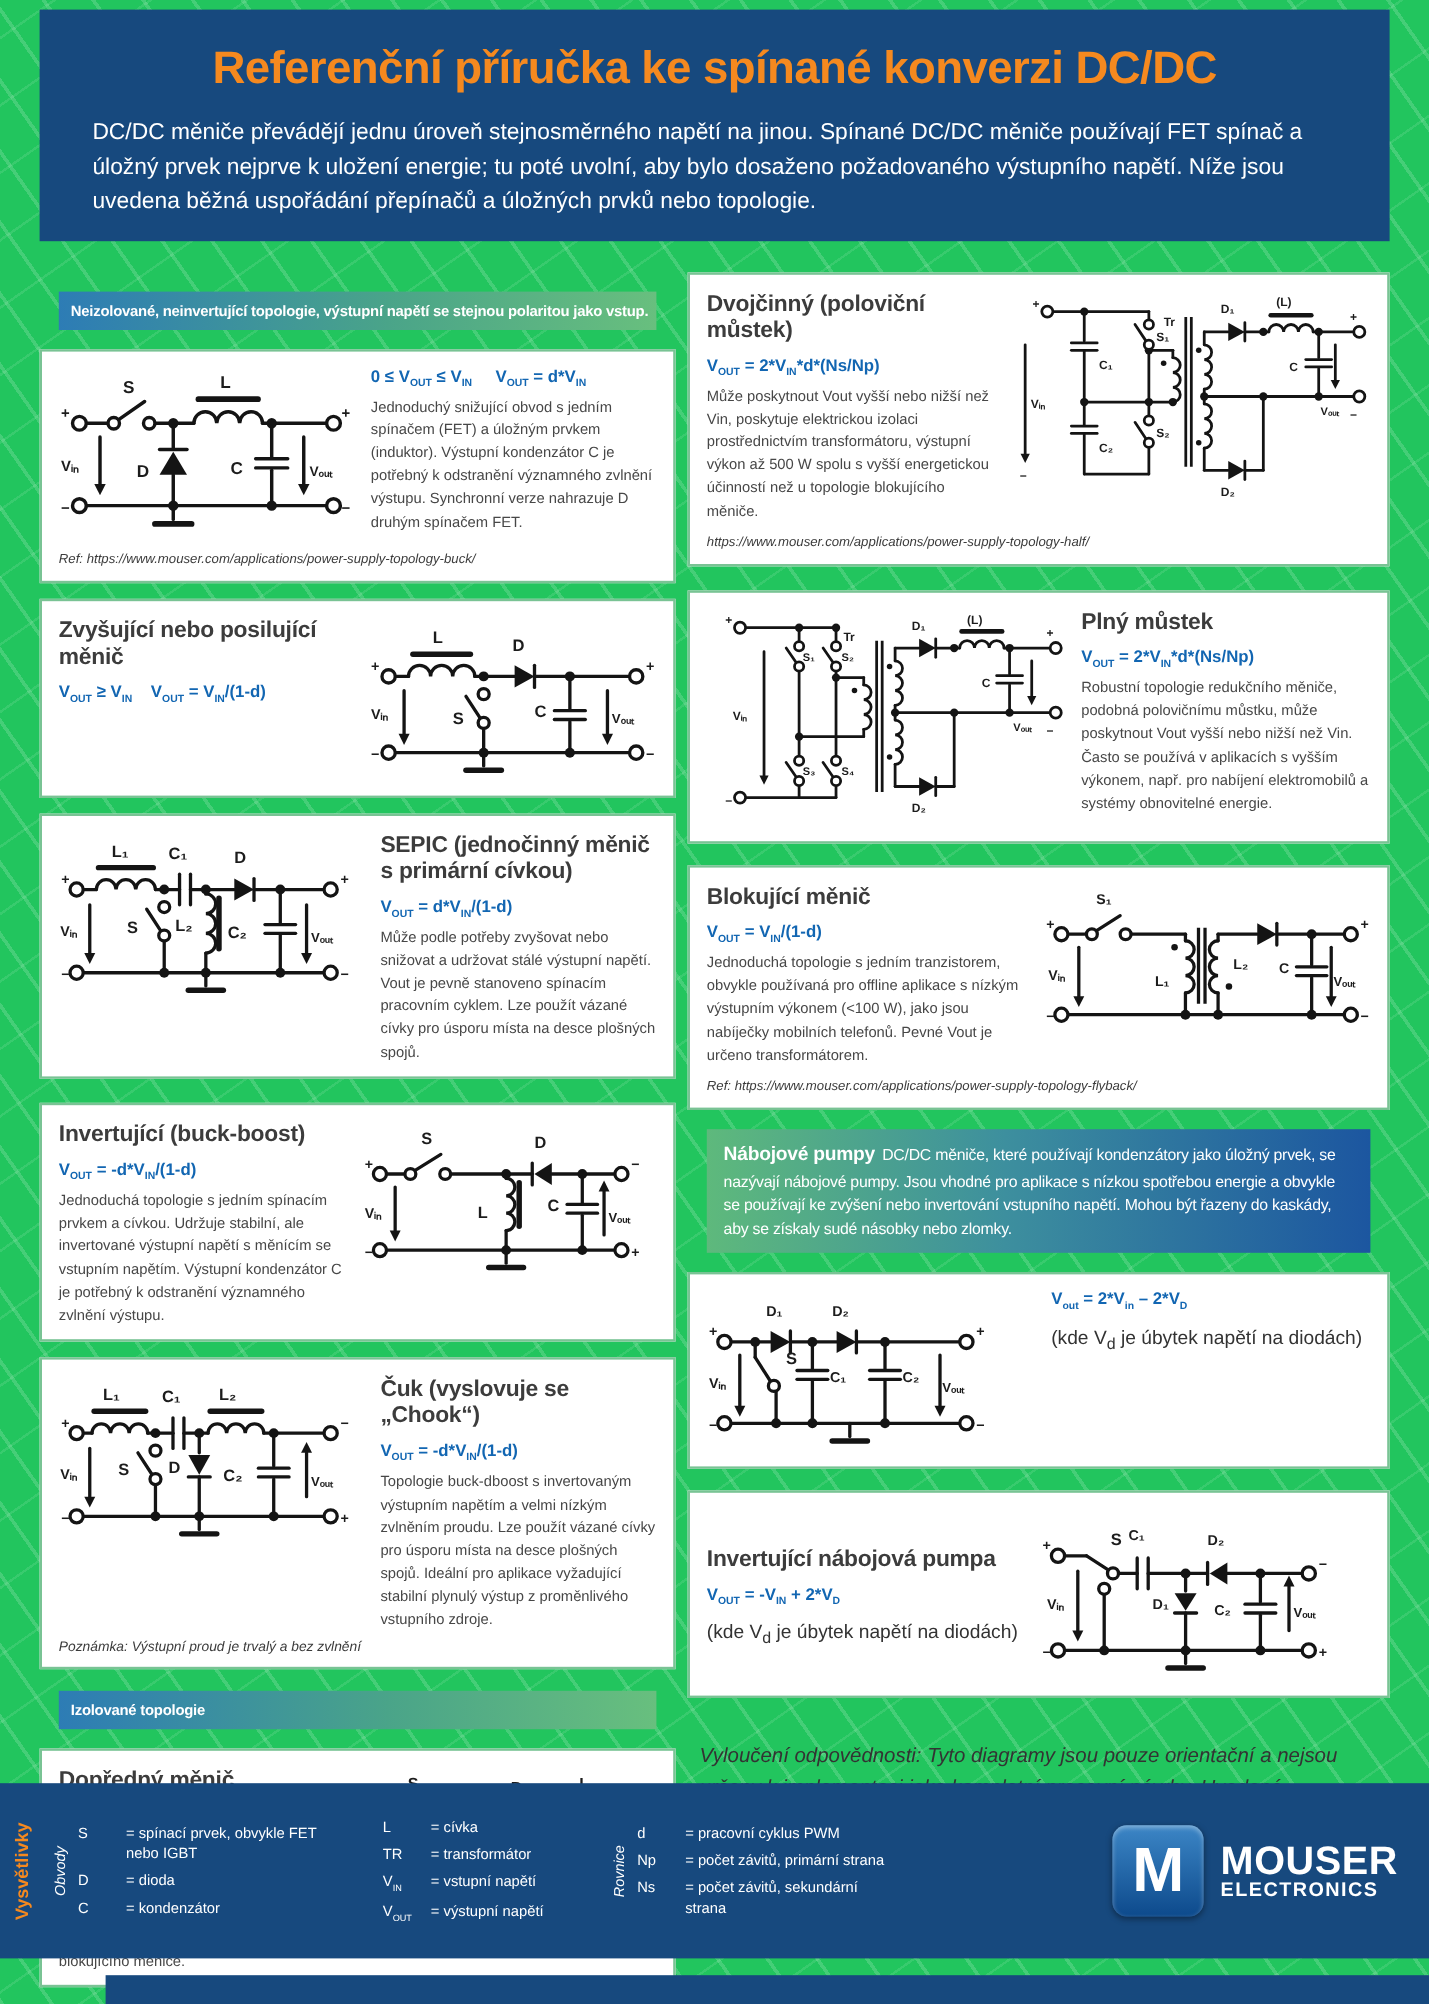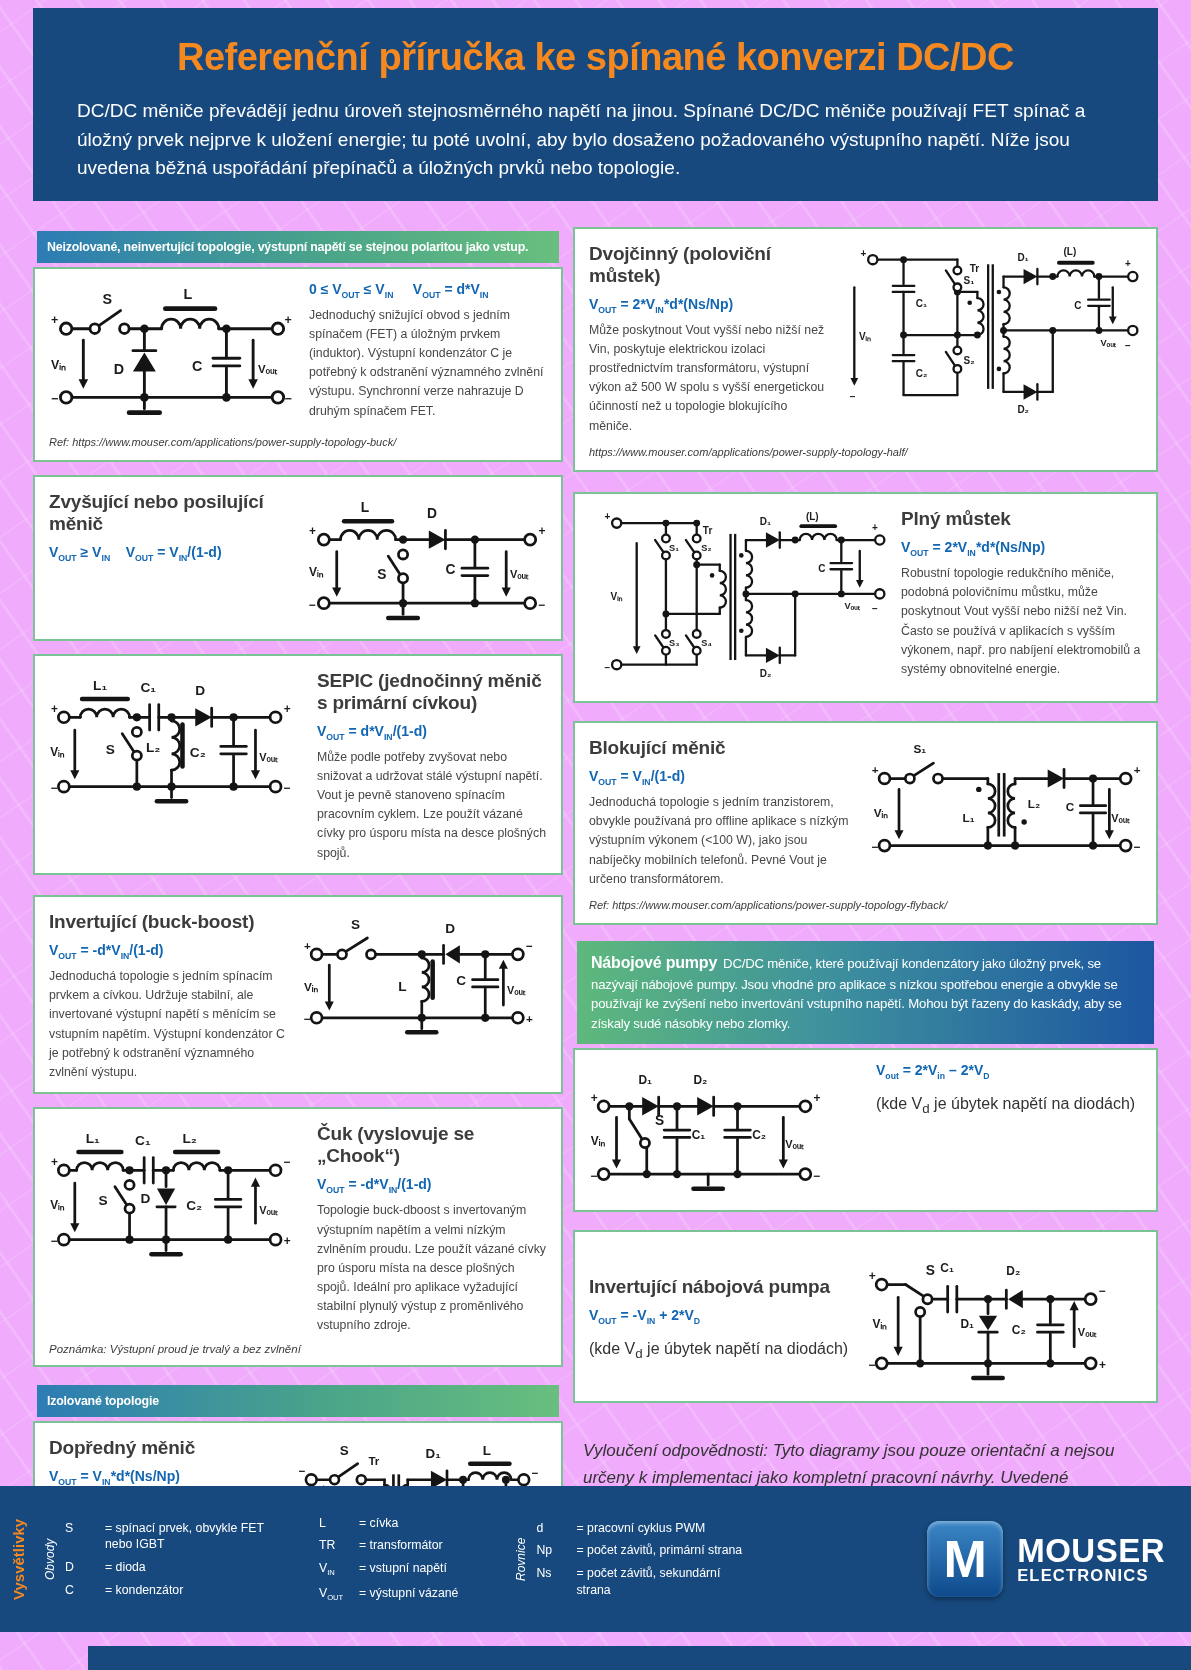--- a/index.html
+++ b/index.html
@@ -1,35 +1,35 @@
 <!DOCTYPE html>
 <html><head>
 <meta charset="utf-8">
 <style>
   html,body{margin:0;padding:0;}
   body{font-family:"Liberation Sans",sans-serif;background:#b9c6d6;}
-  .page{position:relative;width:1191px;height:1670px;margin:0 auto;background:#f0abfc;overflow:hidden;}
+  .page{position:relative;width:1191px;height:1670px;margin:0 auto;background:#22c55e;overflow:hidden;}
   .page::before{content:"";position:absolute;inset:0;pointer-events:none;
     background:
       repeating-linear-gradient(55deg, rgba(255,255,255,.16) 0 3px, transparent 3px 34px),
       repeating-linear-gradient(-35deg, rgba(255,255,255,.10) 0 2px, transparent 2px 46px);}
   .hero{position:relative;margin:8px 33px 0;background:#17497e;padding:22px 44px 18px;}
   .hero h1{margin:6px 0 18px;text-align:center;color:#f5891f;font-size:38px;font-weight:800;letter-spacing:-.5px;}
   .hero p{margin:0;color:#fff;font-size:19px;line-height:1.5;font-weight:500;}
   .cols{position:relative;display:flex;gap:10px;margin:26px 33px 0;align-items:flex-start;}
   .col-l{width:530px;flex:none;}
   .col-r{width:585px;flex:none;}
   .banner{background:linear-gradient(90deg,#2d7cb5 0%,#4aa489 55%,#68bf7e 100%);color:#fff;
     font-weight:700;font-size:12.4px;letter-spacing:-.2px;padding:9px 10px;white-space:nowrap;overflow:hidden;}
   .banner.cp{background:linear-gradient(90deg,#5eb97c 0%,#3d8f9e 45%,#1c56a0 100%);white-space:normal;
     font-weight:500;font-size:13.2px;line-height:1.5;padding:10px 14px;}
   .banner.cp strong{font-size:16px;font-weight:700;margin-right:6px;}
   .box{background:#fff;border:2px solid #79c394;padding:12px 14px 10px;margin-bottom:13px;}
   .group{margin-bottom:13px;}
-  .group .banner{margin:4px;}
+  .group .banner{margin:16px;}
   .group .box{margin-bottom:0;}
   .row{display:flex;gap:12px;align-items:flex-start;}
   .row .txt{flex:1;min-width:0;}
   .box h3{margin:2px 0 9px;font-size:19px;font-weight:700;color:#3c3c3c;letter-spacing:-.2px;}
   .formula{margin:0 0 7px;color:#1266b2;font-weight:700;font-size:14px;}
   .formula sub{font-size:.62em;}
   .desc{margin:0;font-size:12.3px;color:#474747;line-height:1.55;}
   .ref{margin:10px 0 2px;font-style:italic;font-size:11px;color:#3b3b3b;overflow-wrap:anywhere;}
   .note{margin:8px 0 0;font-style:italic;font-size:11.5px;color:#3b3b3b;}
   .pnote{margin:14px 0 0;font-size:16px;color:#333;}
@@ -873,21 +873,21 @@
       <div class="lg-row">
           <span class="lg-sym">TR</span>
           <span class="lg-def">= transformátor</span>
         </div>
       <div class="lg-row">
           <span class="lg-sym">V<sub>IN</sub></span>
           <span class="lg-def">= vstupní napětí</span>
         </div>
       <div class="lg-row">
           <span class="lg-sym">V<sub>OUT</sub></span>
-          <span class="lg-def">= výstupní vázané</span>
+          <span class="lg-def">= výstupní napětí</span>
         </div>
     </div>
     <div class="lg-group" style="margin-left:40px;">
       <div class="vlabel sub">Rovnice</div>
       <div class="lg-col">
         <div class="lg-row">
             <span class="lg-sym">d</span>
             <span class="lg-def">= pracovní cyklus PWM</span>
           </div>
         <div class="lg-row">

